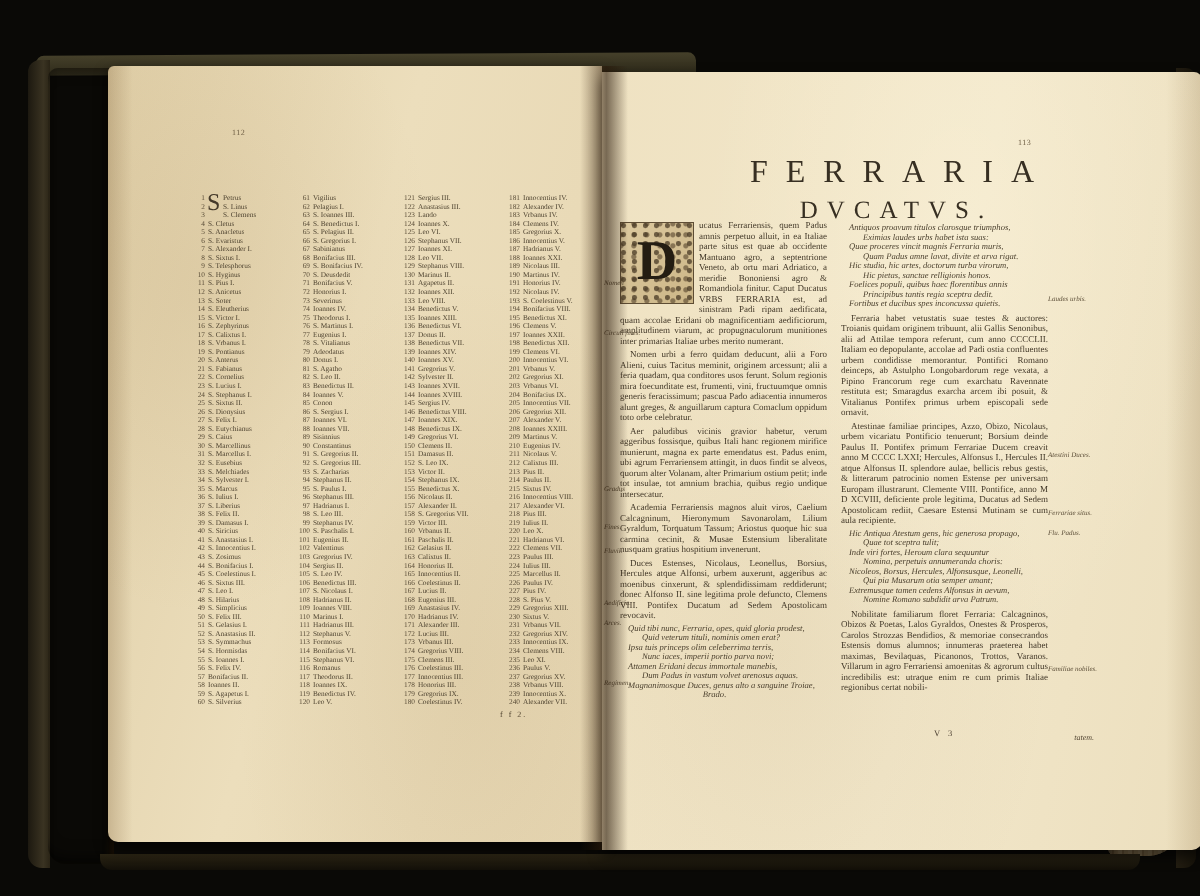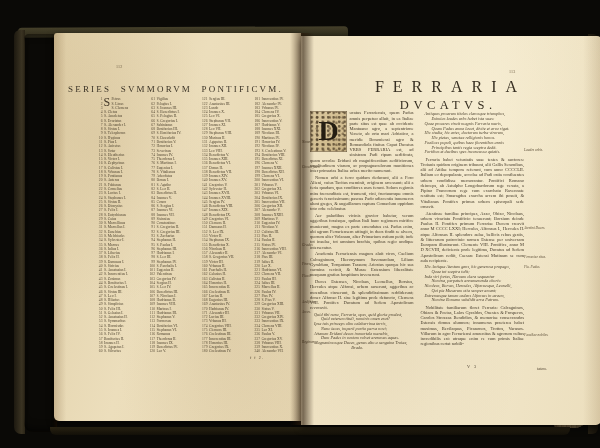--- a/index.html
+++ b/index.html
@@ -80,21 +80,20 @@
 <div id="scene">
   <div id="cover-top"></div>
   <div id="cover-left"></div>
   <div id="edge-left"></div>
   <div id="cover-right"></div>
   <div id="edge-right"></div>
   <div id="cover-bottom"></div>
 
   <div id="left-page" class="page">
     <span class="pgnum" style="left:62px;top:31px;">112</span>
-    <div class="lp-header">SERIES  SVMMORVM  PONTIFICVM.</div>
     <div id="pope-list" class="scaled">
       <div class="lp-sig">f f 2.</div>
     <div class="col first">
           <span class="bigS">S</span>
           <div class="entry">
             <span class="num">1</span>
             <span class="nm">Petrus</span>
           </div>
           <div class="entry">
             <span class="num">2</span>

